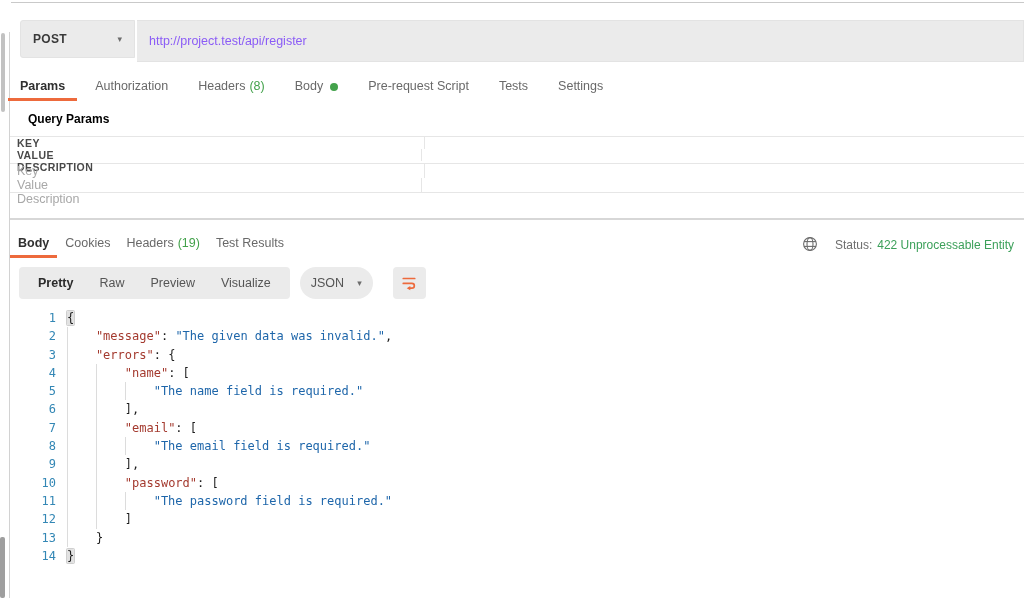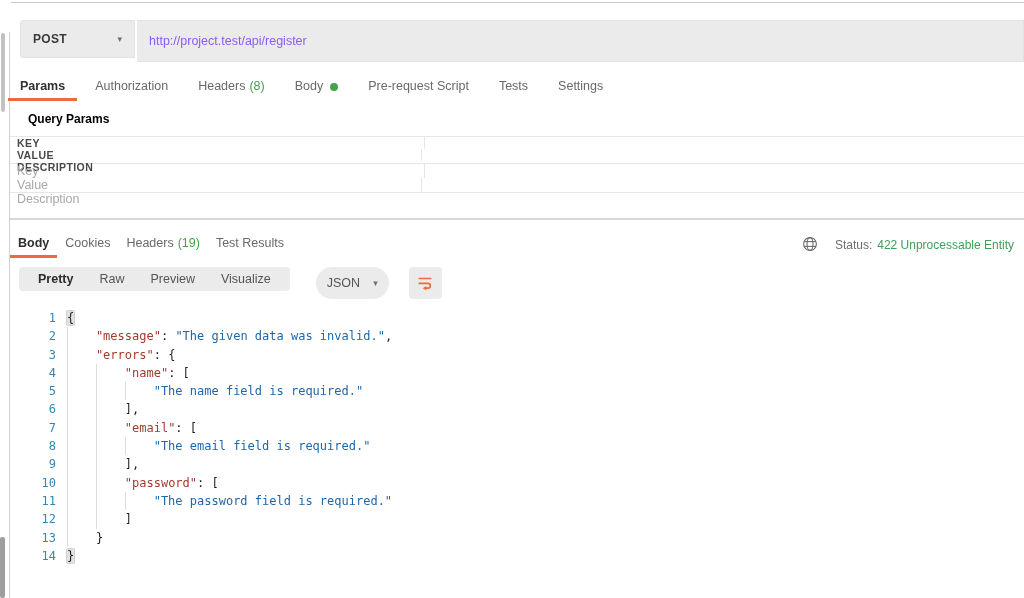--- a/index.html
+++ b/index.html
@@ -60,24 +60,24 @@
   
   .resp-tabs{position:absolute;left:10px;top:229px;height:29px;display:flex;}
   .resp-tabs .tab{padding:0 8px;}
   .status-area{position:absolute;right:10px;top:234px;height:18px;display:flex;align-items:flex-end;font-size:12px;}
   .globe{width:16px;height:16px;margin-right:17px;cursor:pointer;}
   .status-label{color:#6e6e6e;margin-right:5px;}
   .status-value{color:var(--green);}
 
   
   .viewer-toolbar{position:absolute;left:19px;top:267px;height:32px;display:flex;}
-  .segmented{display:flex;background:var(--box-gray);border-radius:4px;padding:0 6px;height:24px;align-items:center;}
+  .segmented{display:flex;background:var(--box-gray);border-radius:4px;padding:0 6px;height:32px;align-items:center;}
   .seg-item{padding:0 13px;font-size:12.5px;color:#555;line-height:32px;cursor:pointer;}
   .seg-item.active{font-weight:700;color:#2b2b2b;}
-  .lang-select{margin-left:26px;width:73px;height:32px;background:var(--box-gray);border-radius:16px;display:flex;align-items:center;padding:0 11px;cursor:pointer;}
+  .lang-select{margin-left:10px;width:73px;height:32px;background:var(--box-gray);border-radius:16px;display:flex;align-items:center;padding:0 11px;cursor:pointer;}
   .lang-select .l{flex:1;font-size:12.5px;color:#555;}
   .wrap-btn{margin-left:20px;width:33px;height:32px;background:var(--box-gray);border-radius:4px;display:flex;align-items:center;justify-content:center;cursor:pointer;}
 
   
   .code{position:absolute;left:10px;top:309px;right:0;font-family:"DejaVu Sans Mono",monospace;font-size:12px;}
   .code-row{display:flex;height:18.3px;line-height:18.3px;white-space:pre;}
   .code-gutter{width:46px;text-align:right;color:var(--num-blue);flex:none;}
   .code-content{padding-left:11px;}
   .ig{position:relative;display:inline-block;width:4ch;height:18.3px;vertical-align:top;}
   .ig::before{content:"";position:absolute;left:0;top:0;bottom:0;width:1px;background:#dcdcdc;}

